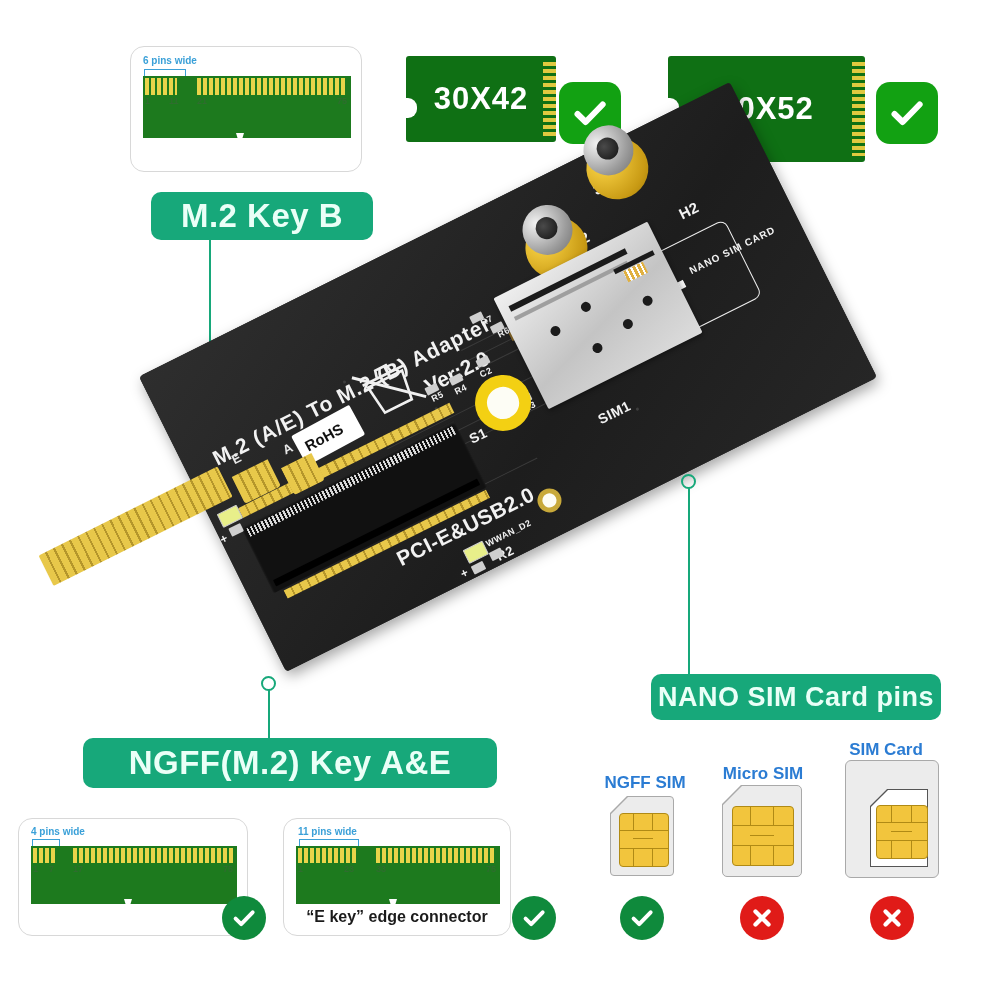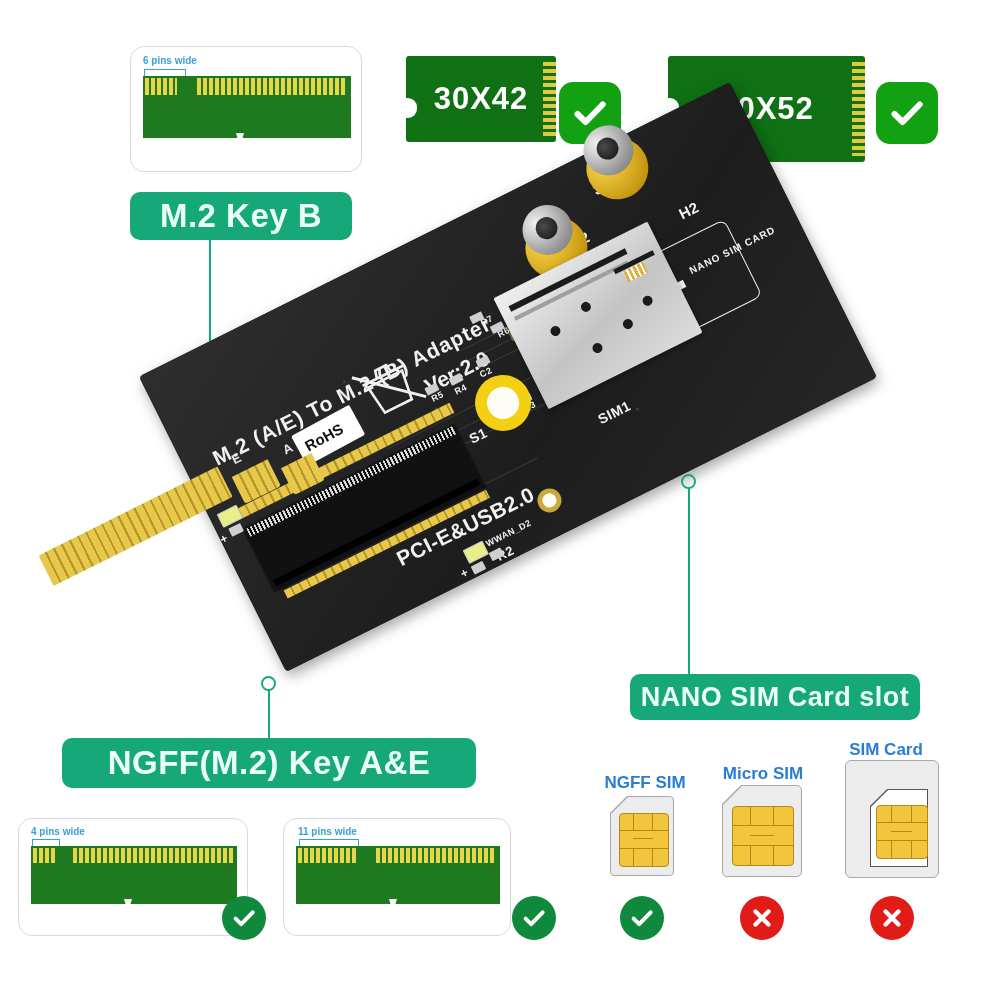--- a/index.html
+++ b/index.html
@@ -14,20 +14,21 @@
   .banner{
     position:absolute;
     background:#17a87a;
     border-radius:10px;
     color:#eafff7;
     display:flex;align-items:center;justify-content:center;
     font-weight:700;
     letter-spacing:.5px;
     white-space:nowrap;
     box-sizing:border-box;
+    margin-left:21px;
   }
   .lead{position:absolute;background:#17a87a;width:2px;}
   .dot{
     position:absolute;width:15px;height:15px;border-radius:50%;
     border:2px solid #17a87a;box-sizing:border-box;background:transparent;
   }
 
   
   .card{
     position:absolute;background:#fff;border:1px solid #d8d8d8;
@@ -309,21 +310,21 @@
 
 <div class="lead" style="left:268px;top:690px;height:48px;"></div>
 <div class="dot" style="left:261px;top:676px;"></div>
 <div class="banner" style="left:62px;top:738px;width:414px;height:50px;font-size:33px;">
   <span>NGFF(M.2) Key A&amp;E</span>
 </div>
 
 <div class="dot" style="left:681px;top:474px;"></div>
 <div class="lead" style="left:688px;top:488px;height:186px;"></div>
 <div class="banner" style="left:630px;top:674px;width:290px;height:46px;font-size:27px;">
-  <span>NANO SIM Card slot</span>
+  <span>NANO SIM Card pins</span>
 </div>
 
 <div class="card" style="left:18px;top:818px;width:230px;height:118px;">
   <div class="bracetxt" style="left:12px;top:7px;">4 pins wide</div>
   <div class="brace" style="left:13px;top:20px;width:26px;"></div>
   <div class="pcbstrip" style="left:12px;top:27px;width:206px;height:58px;"></div>
   <div class="pinrow" style="left:14px;top:29px;width:22px;height:15px;">
     <span class="pin"></span>
       <span class="pin"></span>
       <span class="pin"></span>
@@ -410,20 +411,21 @@
       <span class="pin"></span>
       <span class="pin"></span>
   </div>
   <div class="pinlbl" style="left:14px;top:45px;">1</div>
   <div class="pinlbl" style="left:60px;top:45px;">23</div>
   <div class="pinlbl" style="left:92px;top:45px;">33</div>
   <div class="pinlbl" style="left:202px;top:45px;">75</div>
   <svg class="notch" style="left:92px;top:80px;" width="34" height="16" viewBox="0 0 34 16">
       <path d="M0 0 L13 0 L17 13 L21 0 L34 0 Z" fill="#ffffff"></path>
     </svg>
+  <div class="cardcap" style="left:0;top:89px;font-size:16px;">“E key”  edge connector</div>
 </div>
 <div class="chk-cir" style="left:512px;top:896px;width:44px;height:44px;">
   <svg class="gl" width="28" height="28" viewBox="0 0 24 24">
       <path d="M4.8 12.6 L9.6 17.3 L19.4 7.1" stroke="#fff" stroke-width="3.4" fill="none" stroke-linecap="round" stroke-linejoin="round"></path>
     </svg>
 </div>
 
 <div class="simlbl" style="left:588px;top:765px;width:114px;">NGFF SIM</div>
 <div class="simbody" style="left:610px;top:796px;width:64px;height:80px;border-radius:4px;">
   <svg style="position:absolute;left:-1px;top:-1px;" width="18" height="18" viewBox="0 0 18 18">

